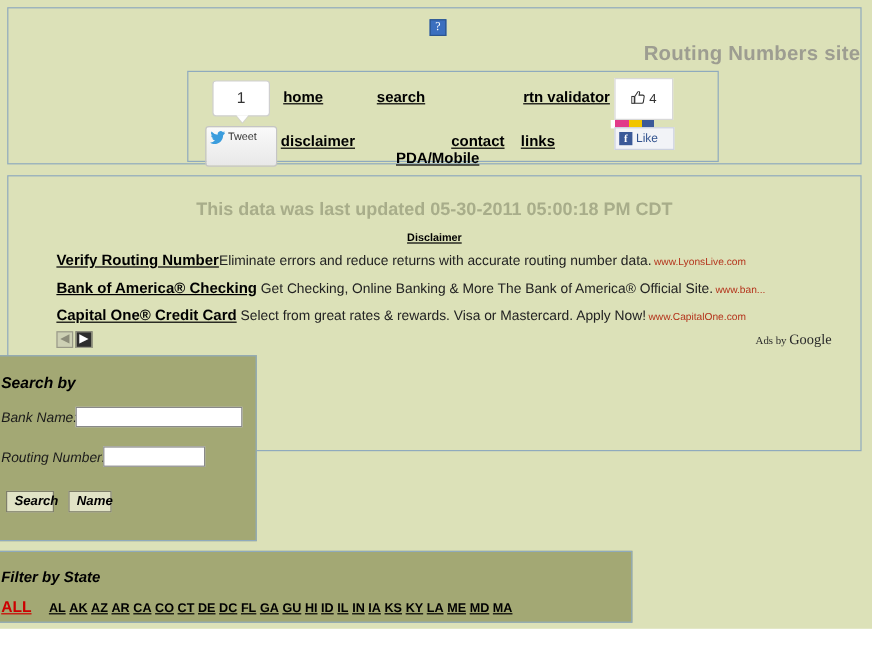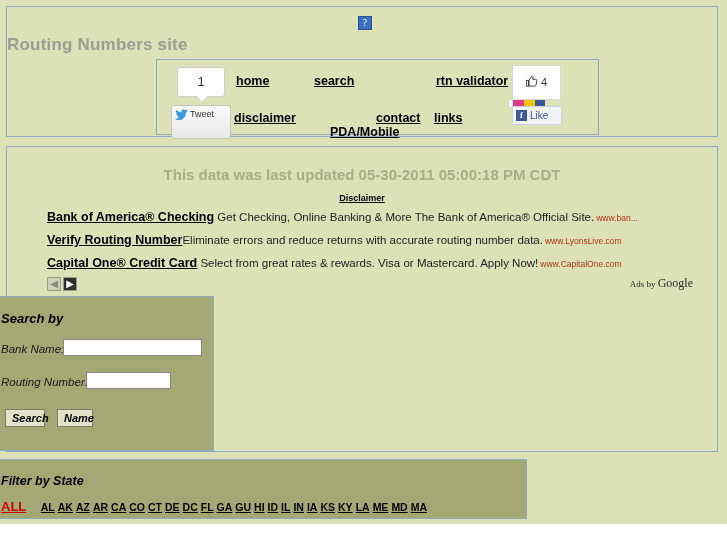--- a/index.html
+++ b/index.html
@@ -32,21 +32,21 @@
   #header-section {
     left: 6px;
     top: 6px;
     width: 712px;
     height: 131px;
   }
   #content-section {
     left: 6px;
     top: 146px;
     width: 712px;
-    height: 306px;
+    height: 230px;
   }
 
   
   .broken-img {
     position: absolute;
     left: 351px;
     top: 9px;
     width: 14px;
     height: 14px;
     background: #3b6fbf;
@@ -56,21 +56,21 @@
     font-size: 10px;
     line-height: 12px;
     text-align: center;
     font-family: "Liberation Serif", serif;
   }
   #site-title {
     position: absolute;
     left: 0;
     top: 28px;
     width: 710px;
-    text-align: left;
+    text-align: right;
     color: #9d9d91;
     font-size: 17px;
     font-weight: bold;
     letter-spacing: 0.2px;
   }
 
   
   #nav-box {
     position: absolute;
     left: 149px;
@@ -430,26 +430,26 @@
   </div>
 
   <div class="section" id="content-section">
 
     <div id="last-updated">This data was last updated 05-30-2011 05:00:18 PM CDT</div>
 
     <div id="ad-block">
       <div id="disclaimer-head">Disclaimer</div>
 
       <div class="ad-row">
+        <span class="ad-title">Verify Routing Number</span><span>Eliminate errors and reduce returns with accurate routing number data.</span><span class="ad-url">www.LyonsLive.com</span>
+      </div>
+
+      <div class="ad-row">
         <span class="ad-title">Bank of America® Checking</span>
         <span>Get Checking, Online Banking &amp; More The Bank of America® Official Site.</span><span class="ad-url">www.ban...</span>
-      </div>
-
-      <div class="ad-row">
-        <span class="ad-title">Verify Routing Number</span><span>Eliminate errors and reduce returns with accurate routing number data.</span><span class="ad-url">www.LyonsLive.com</span>
       </div>
 
       <div class="ad-row">
         <span class="ad-title">Capital One® Credit Card</span>
         <span>Select from great rates &amp; rewards. Visa or Mastercard. Apply Now!</span><span class="ad-url">www.CapitalOne.com</span>
       </div>
     </div>
 
     <div id="ad-nav">
       <span class="arrow-btn" id="ad-prev">◀</span><span class="arrow-btn" id="ad-next">▶</span>

